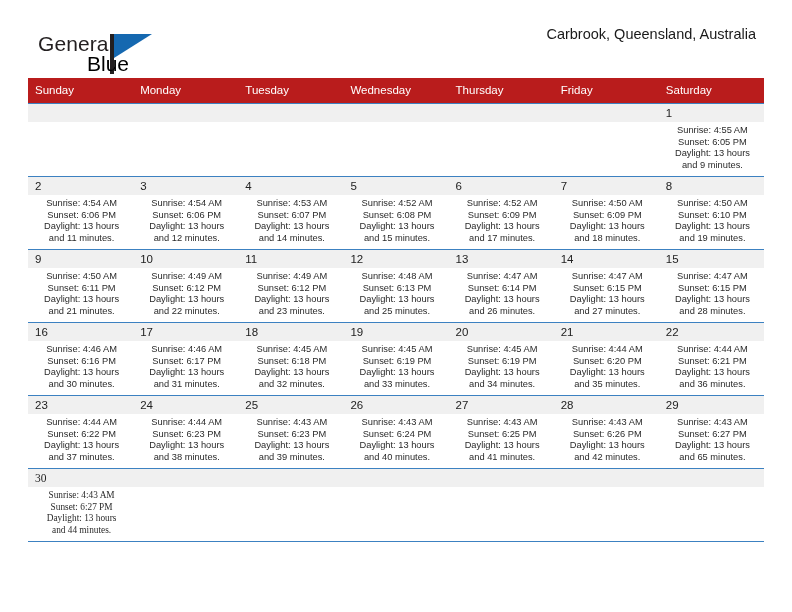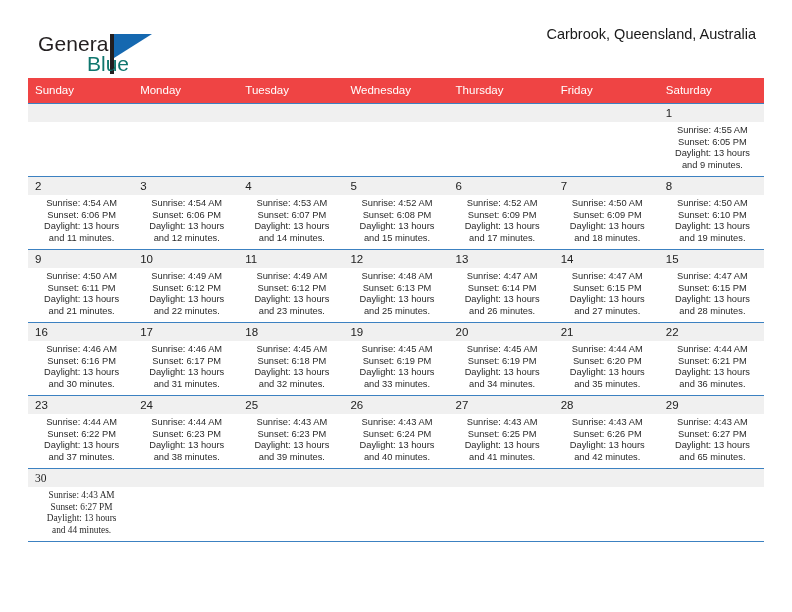--- a/index.html
+++ b/index.html
@@ -45,21 +45,21 @@
     font-size: 21px;
     letter-spacing: .1px;
     color: #231f20;
     font-family: "Liberation Sans", sans-serif;
   }
   .brand-blue {
     position: absolute;
     left: 57px;
     top: 26px;
     font-size: 21px;
-    color: #0f766e;
+    color: #000000;
     font-family: "Liberation Sans", sans-serif;
   }
   .brand-triangle {
     position: absolute;
     left: 84px;
     top: 8px;
     width: 0;
     height: 0;
     border-left: 38px solid #1568b0;
     border-bottom: 24px solid transparent;
@@ -92,21 +92,21 @@
   
   .calendar {
     margin: 4px 28px 0 28px;
     width: 736px;
     border-collapse: collapse;
     table-layout: fixed;
   }
   .calendar col { width: 105.14px; }
 
   thead th {
-    background: #ef4444;
+    background: #b91c1c;
     color: #ffffff;
     font-size: 11.5px;
     font-weight: normal;
     text-align: left;
     padding: 6px 0 7px 7px;
     height: 22px;
     box-sizing: border-box;
     margin-left: 15px;
   }
 

